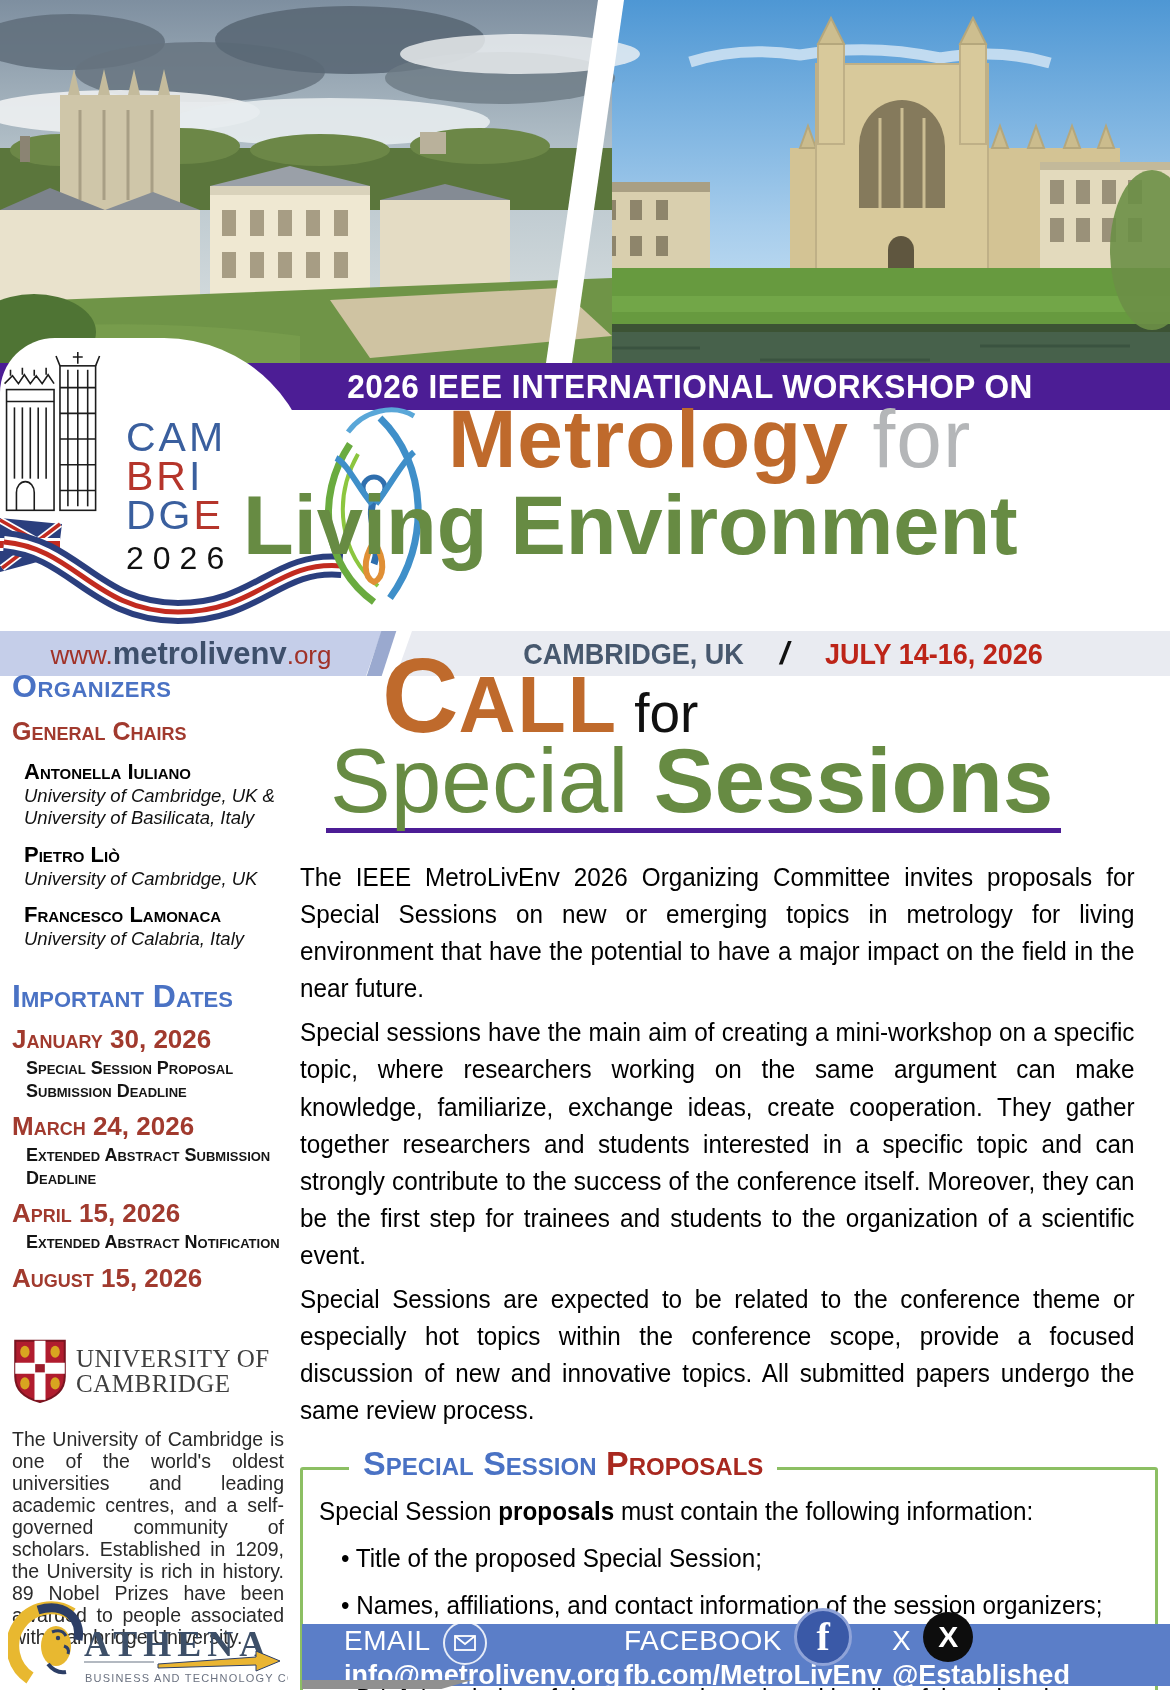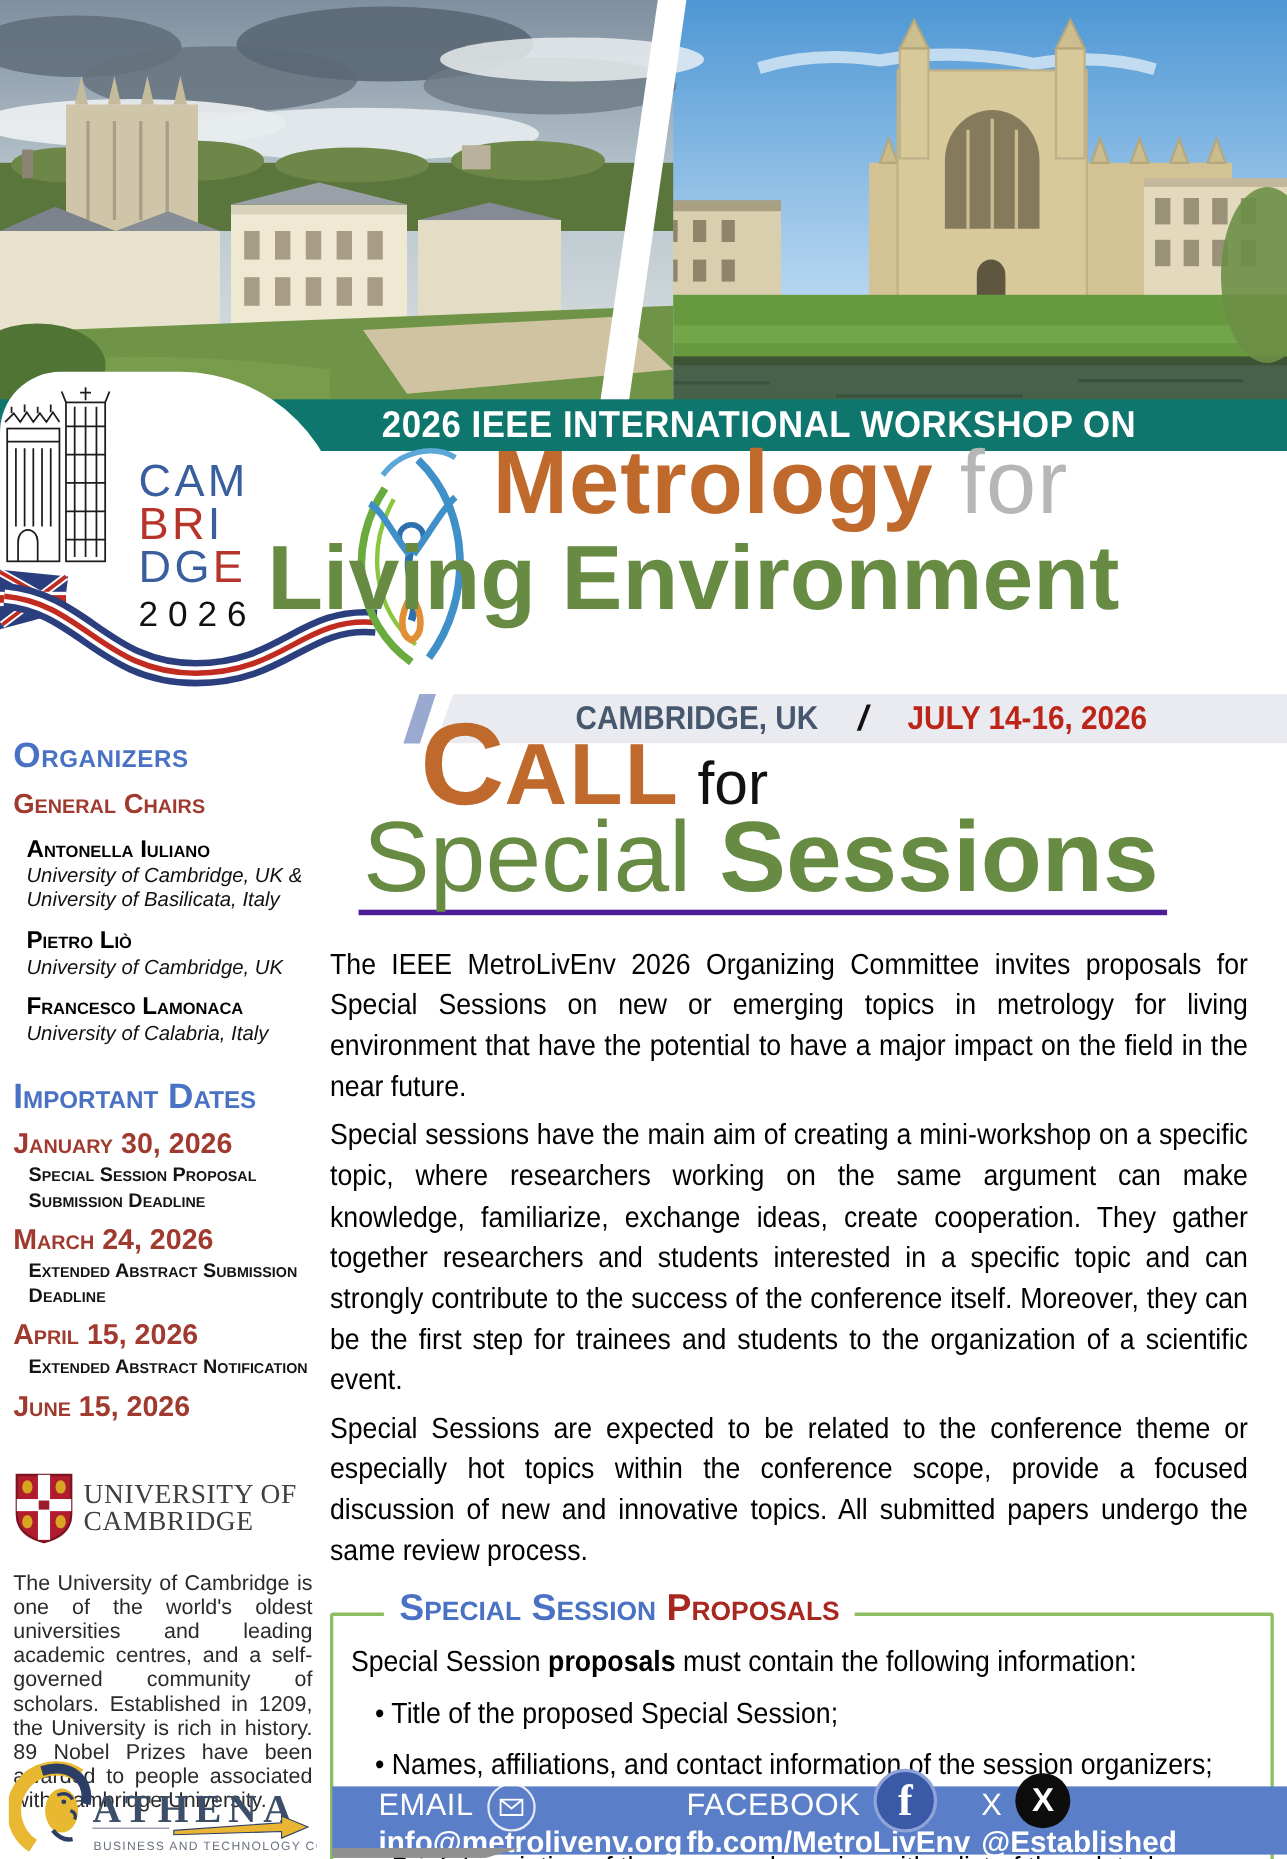--- a/index.html
+++ b/index.html
@@ -4,21 +4,21 @@
 <style>
   html,body{margin:0;padding:0;background:#fff;}
   .page{position:relative;width:1170px;height:1690px;background:#fff;overflow:hidden;
         font-family:"Liberation Sans",sans-serif;color:#000;}
   svg{display:block;}
 
   
   .photos{position:absolute;left:0;top:0;width:1170px;height:377px;}
 
   
-  .banner{position:absolute;left:0;top:363px;width:1170px;height:47px;background:#0f766e;
+  .banner{position:absolute;left:0;top:363px;width:1170px;height:47px;background:#4c1d95;
           display:flex;align-items:center;}
   .banner-text{position:absolute;left:250px;right:40px;text-align:center;color:#fff;
                font-size:34px;font-weight:700;letter-spacing:.5px;transform:scaleX(.93);}
 
   
   .bubble{position:absolute;left:0;top:338px;width:314px;height:295px;background:#fff;
           border-radius:55px 150px 0 0;}
   .tower{position:absolute;left:2px;top:350px;width:112px;height:190px;}
   .badge{position:absolute;left:126px;top:418px;line-height:39px;font-size:41px;
          font-weight:400;letter-spacing:3px;}
@@ -311,20 +311,23 @@
     <path d="M56,97 C47,120 65,136 56,162" stroke="#2f6fae" stroke-width="7" fill="none"></path>
     <path d="M54,102 C40,86 30,62 18,56" stroke="#3f8fc9" stroke-width="6" fill="none"></path>
     <path d="M58,102 C72,84 84,60 96,50" stroke="#3f8fc9" stroke-width="6" fill="none"></path>
     <path d="M56,140 C44,158 46,176 56,180 C66,176 68,158 56,140" stroke="#e08f35" stroke-width="6" fill="none"></path>
   </svg>
   <div class="title-l1">
     <span class="orange">Metrology</span><span class="gray"> for</span>
   </div>
   <div class="title-l2">Living Environment</div>
 
+  <div class="urlbar-left">
+    <span><span class="url-www">www.</span><span class="url-domain">metrolivenv</span><span class="url-tld">.org</span></span>
+  </div>
   <div class="urlbar-slash"></div>
   <div class="urlbar-right">
     <span class="bar-city">CAMBRIDGE, UK</span>
     <span class="bar-slash">/</span>
     <span class="bar-dates">JULY 14-16, 2026</span>
   </div>
 
   <div class="sidebar">
     <div class="sb-h1">Organizers</div>
     <div class="sb-h2">General Chairs</div>
@@ -350,21 +353,21 @@
     </div>
     <div class="date-item">
       <div class="date-date">March 24, 2026</div>
       <div class="date-desc">Extended Abstract Submission Deadline</div>
     </div>
     <div class="date-item">
       <div class="date-date">April 15, 2026</div>
       <div class="date-desc">Extended Abstract Notification</div>
     </div>
     <div class="date-item">
-      <div class="date-date">June 15, 2026</div>
+      <div class="date-date">August 15, 2026</div>
     </div>
 
     <div class="cam-logo">
       <svg width="56" height="66" viewBox="0 0 40 48">
         <path d="M2,2 h36 v26 c0,12 -10,16.5 -18,18.5 c-8,-2 -18,-6.5 -18,-18.5 Z" fill="#b01c2e" stroke="#7a1420" stroke-width="1.5"></path>
         <rect x="16" y="2" width="8" height="43" fill="#fff"></rect>
         <rect x="2" y="18" width="36" height="8" fill="#fff"></rect>
         <g fill="#d8a520">
           <ellipse cx="9" cy="10" rx="3.4" ry="4.4"></ellipse>
             <ellipse cx="31" cy="10" rx="3.4" ry="4.4"></ellipse>

